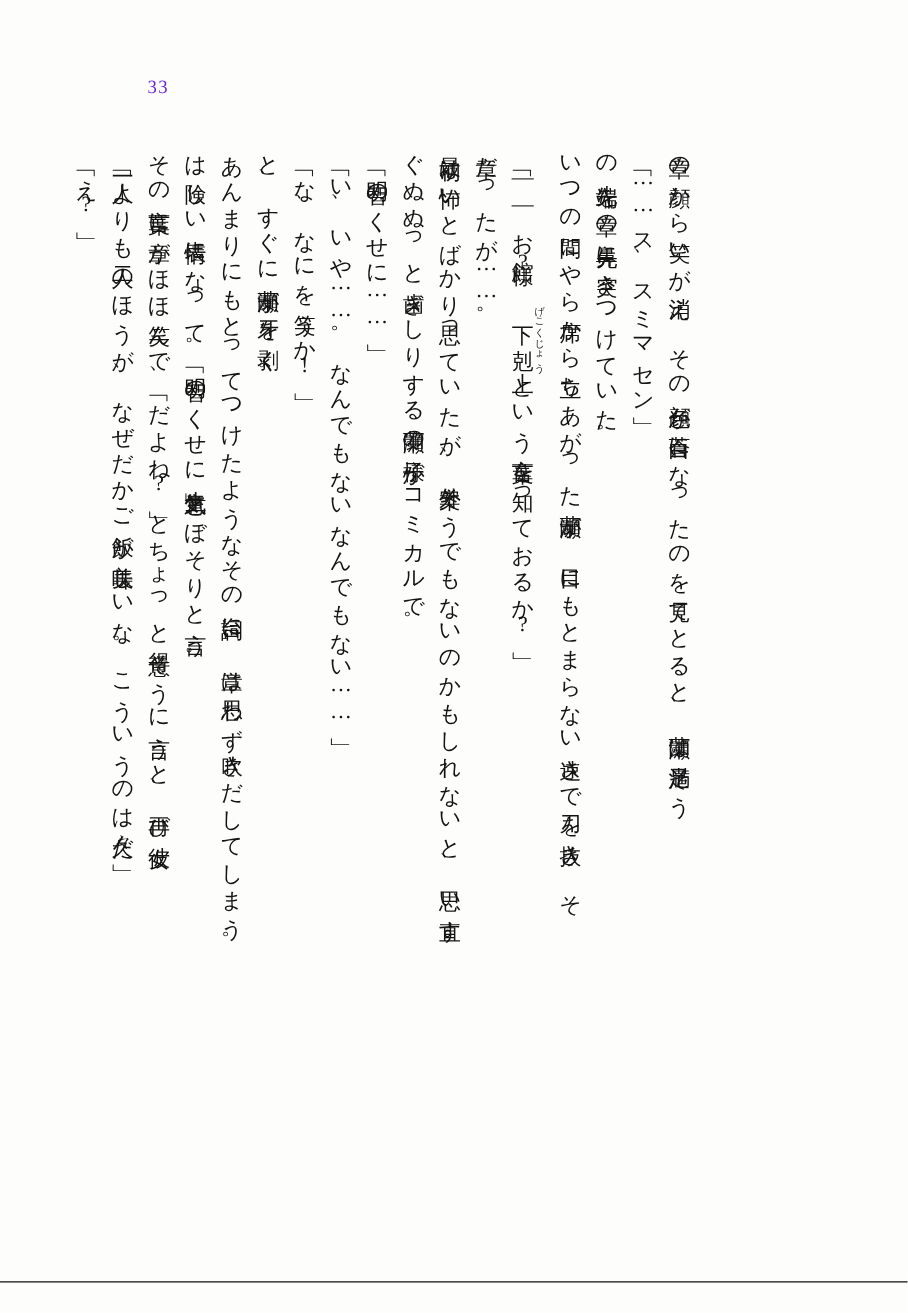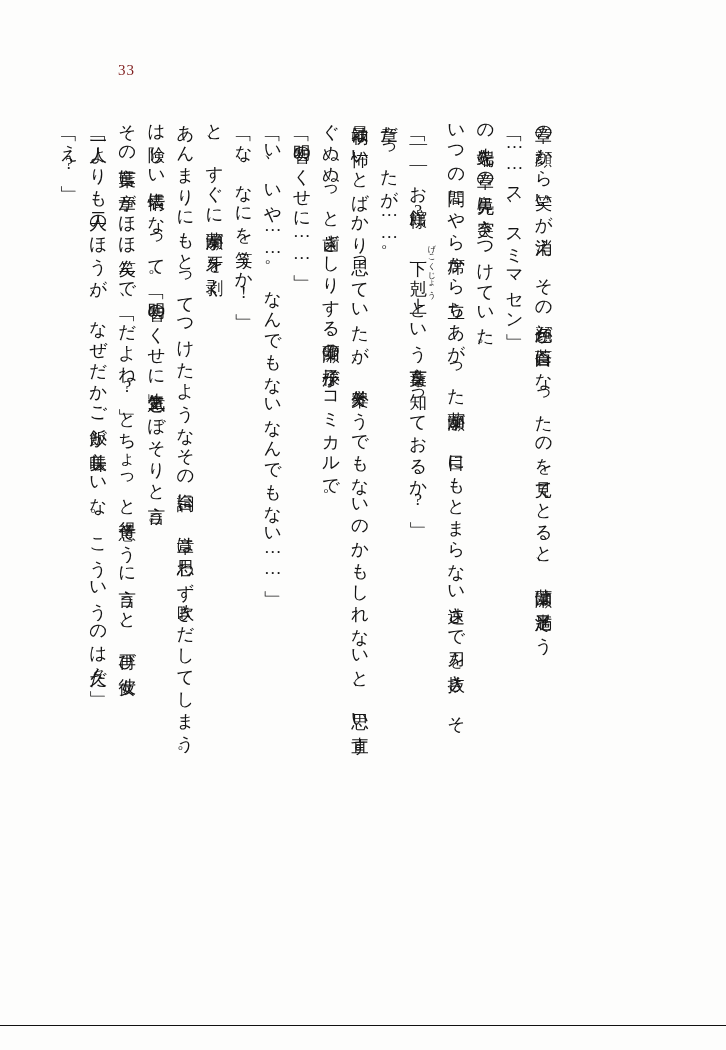--- a/index.html
+++ b/index.html
@@ -22,21 +22,21 @@
     background: #fdfdfc;
   }
 
   
   .page-number {
     position: absolute;
     top: 62px;
     left: 118px;
     font-size: 15px;
     letter-spacing: 1px;
-    color: #7f1d1d;
+    color: #6d28d9;
     font-family: "Liberation Serif", "DejaVu Serif", serif;
   }
 
   
   .body-text {
     position: absolute;
     top: 112px;
     right: 78px;
     height: 860px;
     width: 600px;

